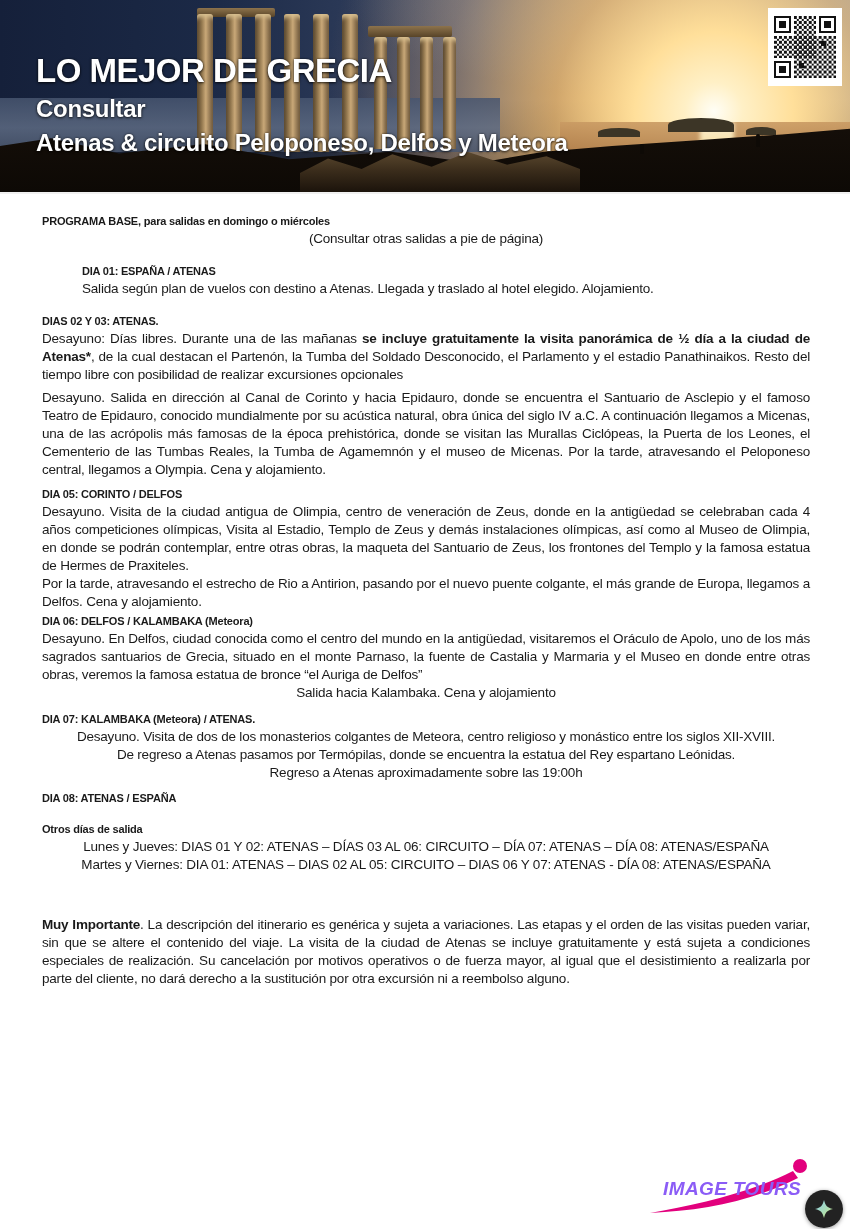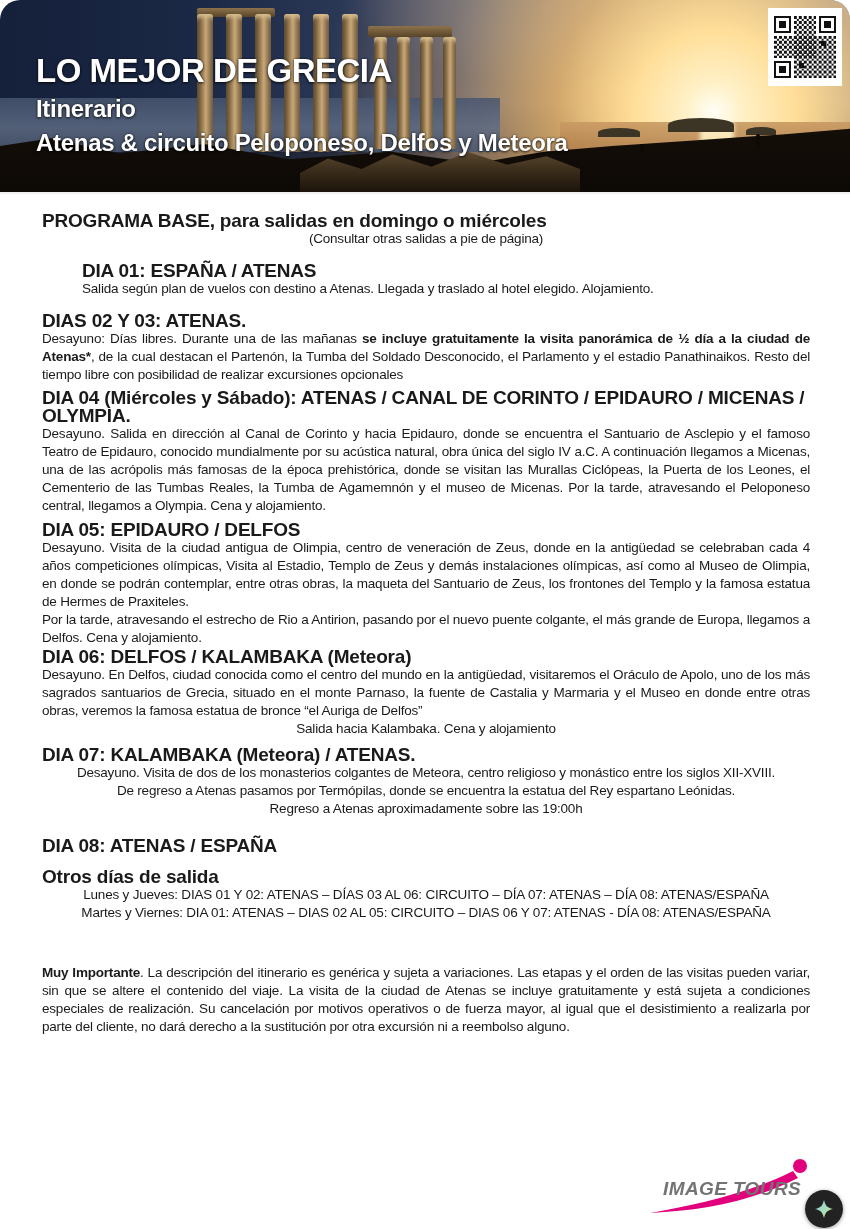--- a/index.html
+++ b/index.html
@@ -1,17 +1,17 @@
 <!DOCTYPE html>
 <html><head>
 <meta charset="utf-8">
 <style>
   html,body{margin:0;padding:0;background:#fff;}
   .page{position:relative;width:850px;height:1229px;background:#fff;overflow:hidden;
-        font-family:"Liberation Sans","DejaVu Sans",sans-serif;color:#1a1a1a;border-radius:20px;}
+        font-family:"Liberation Sans","DejaVu Sans",sans-serif;color:#1a1a1a;}
 
   
   .hero{position:absolute;left:0;top:0;width:850px;height:192px;overflow:hidden;
     border-bottom:2px solid #f0f0f0;
     background:
       radial-gradient(circle at 84% 58%, #fffef6 0%, #fff0c6 4%, #ffdf9a 11%, rgba(246,190,110,.62) 22%, rgba(214,155,95,.25) 38%, rgba(0,0,0,0) 54%),
       radial-gradient(ellipse at 100% 0%, rgba(135,152,176,.95) 0%, rgba(135,152,176,0) 42%),
       linear-gradient(180deg, rgba(10,15,30,0) 52%, rgba(30,22,12,.28) 76%, rgba(12,8,5,.5) 100%),
       linear-gradient(90deg,#15203a 0%,#1b2946 24%,#2c3a58 42%,#5d6375 56%,#b6905e 72%,#d8ab6e 86%,#8494a9 100%);}
   .sea-left{position:absolute;left:0;top:98px;width:500px;height:54px;opacity:.85;
@@ -35,32 +35,32 @@
 
   .hero-text{position:absolute;left:36px;top:50px;color:#fff;text-shadow:0 1px 3px rgba(0,0,0,.75),0 0 2px rgba(0,0,0,.5);}
   .hero-title{font-size:33px;font-weight:bold;letter-spacing:-.5px;line-height:42px;margin:0;}
   .hero-sub{font-size:24px;font-weight:bold;line-height:34px;letter-spacing:-.3px;}
 
   .qr-card{position:absolute;left:768px;top:8px;width:74px;height:78px;background:#fff;
     display:flex;align-items:center;justify-content:center;}
 
   
   .main{position:absolute;left:42px;top:212px;width:768px;font-size:13.5px;line-height:18px;letter-spacing:-.2px;}
-  .main h3{margin:0;font-size:19px;line-height:18px;font-weight:bold;}
+  .main h3{margin:0;font-size:11px;line-height:18px;font-weight:bold;}
   .main p{margin:0;text-align:justify;}
   .main p.nj{text-align:center;}
   .m14{margin-bottom:14px;}.m10{margin-bottom:10px;margin-left:40px;}.m5{margin-bottom:5px;margin-top:14px;}
   .m6{margin-bottom:6px;}.m1{margin-bottom:1px;}.m8{margin-bottom:8px;}
-  .m7{margin-bottom:19px;}.m13{margin-bottom:13px;}.m42{margin-bottom:42px;}
+  .m7{margin-bottom:7px;}.m13{margin-bottom:13px;}.m42{margin-bottom:42px;}
 
   
   .brand{position:absolute;left:645px;top:1156px;width:175px;height:62px;}
   .brand svg{position:absolute;left:0;top:0;}
   .brand-text{position:absolute;left:18px;top:22px;font-size:19px;font-weight:bold;
-    font-style:italic;letter-spacing:.4px;color:#737373;white-space:nowrap;}
+    font-style:italic;letter-spacing:.4px;color:#8b5cf6;white-space:nowrap;}
 
   
   .fab{position:absolute;left:805px;top:1190px;width:38px;height:38px;border-radius:50%;
     background:rgba(22,22,22,.95);display:flex;align-items:center;justify-content:center;
     box-shadow:0 1px 4px rgba(0,0,0,.4);cursor:pointer;}
 </style>
 </head>
 <body>
 
 <div class="page">
@@ -90,21 +90,21 @@
       <div class="col" style="width:13px;height:112px;"></div>
     </div>
 
     <div class="rocks"></div>
     <div class="boulders"></div>
     <div class="person" style="left:756px;top:134px;"></div>
     <div class="person" style="left:640px;top:144px;height:10px;"></div>
 
     <div class="hero-text">
       <h1 class="hero-title">LO MEJOR DE GRECIA</h1>
-      <div class="hero-sub">Itinerario</div>
+      <div class="hero-sub">Consultar</div>
       <div class="hero-sub">Atenas &amp; circuito Peloponeso, Delfos y Meteora</div>
     </div>
 
     <div class="qr-card">
       <svg width="62" height="62" viewBox="0 0 25 25" shape-rendering="crispEdges">
         <defs>
           <pattern id="qrp" width="2" height="2" patternUnits="userSpaceOnUse">
             <rect width="1" height="1" fill="#111"></rect>
               <rect x="1" y="1" width="1" height="1" fill="#111"></rect>
           </pattern>
@@ -145,26 +145,25 @@
       <h3>DIA 01: ESPAÑA / ATENAS</h3>
       <p>Salida según plan de vuelos con destino a Atenas. Llegada y traslado al hotel elegido. Alojamiento.</p>
     </section>
 
     <section class="m5">
       <h3>DIAS 02 Y 03: ATENAS.</h3>
       <p><span>Desayuno: Días libres. Durante una de las mañanas </span><b>se incluye gratuitamente la visita panorámica de ½ día a la ciudad de Atenas*</b><span>, de la cual destacan el Partenón, la Tumba del Soldado Desconocido, el Parlamento y el estadio Panathinaikos. Resto del tiempo libre con posibilidad de realizar excursiones opcionales</span></p>
     </section>
 
     <section class="m6">
-      <h3>DIA 04 (Miércoles y Sábado): ATENAS / CANAL DE CORINTO / EPIDAURO / MICENAS / OLYMPIA.</h3>
       <p>Desayuno. Salida en dirección al Canal de Corinto y hacia Epidauro, donde se encuentra el Santuario de Asclepio y el famoso Teatro de Epidauro, conocido mundialmente por su acústica natural, obra única del siglo IV a.C. A continuación llegamos a Micenas, una de las acrópolis más famosas de la época prehistórica, donde se visitan las Murallas Ciclópeas, la Puerta de los Leones, el Cementerio de las Tumbas Reales, la Tumba de Agamemnón y el museo de Micenas. Por la tarde, atravesando el Peloponeso central, llegamos a Olympia. Cena y alojamiento.</p>
     </section>
 
     <section class="m1">
-      <h3>DIA 05: EPIDAURO / DELFOS</h3>
+      <h3>DIA 05: CORINTO / DELFOS</h3>
       <p>Desayuno. Visita de la ciudad antigua de Olimpia, centro de veneración de Zeus, donde en la antigüedad se celebraban cada 4 años competiciones olímpicas, Visita al Estadio, Templo de Zeus y demás instalaciones olímpicas, así como al Museo de Olimpia, en donde se podrán contemplar, entre otras obras, la maqueta del Santuario de Zeus, los frontones del Templo y la famosa estatua de Hermes de Praxiteles.</p>
       <p>Por la tarde, atravesando el estrecho de Rio a Antirion, pasando por el nuevo puente colgante, el más grande de Europa, llegamos a Delfos. Cena y alojamiento.</p>
     </section>
 
     <section class="m8">
       <h3>DIA 06: DELFOS / KALAMBAKA (Meteora)</h3>
       <p>Desayuno. En Delfos, ciudad conocida como el centro del mundo en la antigüedad, visitaremos el Oráculo de Apolo, uno de los más sagrados santuarios de Grecia, situado en el monte Parnaso, la fuente de Castalia y Marmaria y  el Museo en donde entre otras obras, veremos la famosa estatua  de bronce “el Auriga de Delfos”</p>
       <p class="nj">Salida hacia Kalambaka. Cena y alojamiento</p>
     </section>
 

